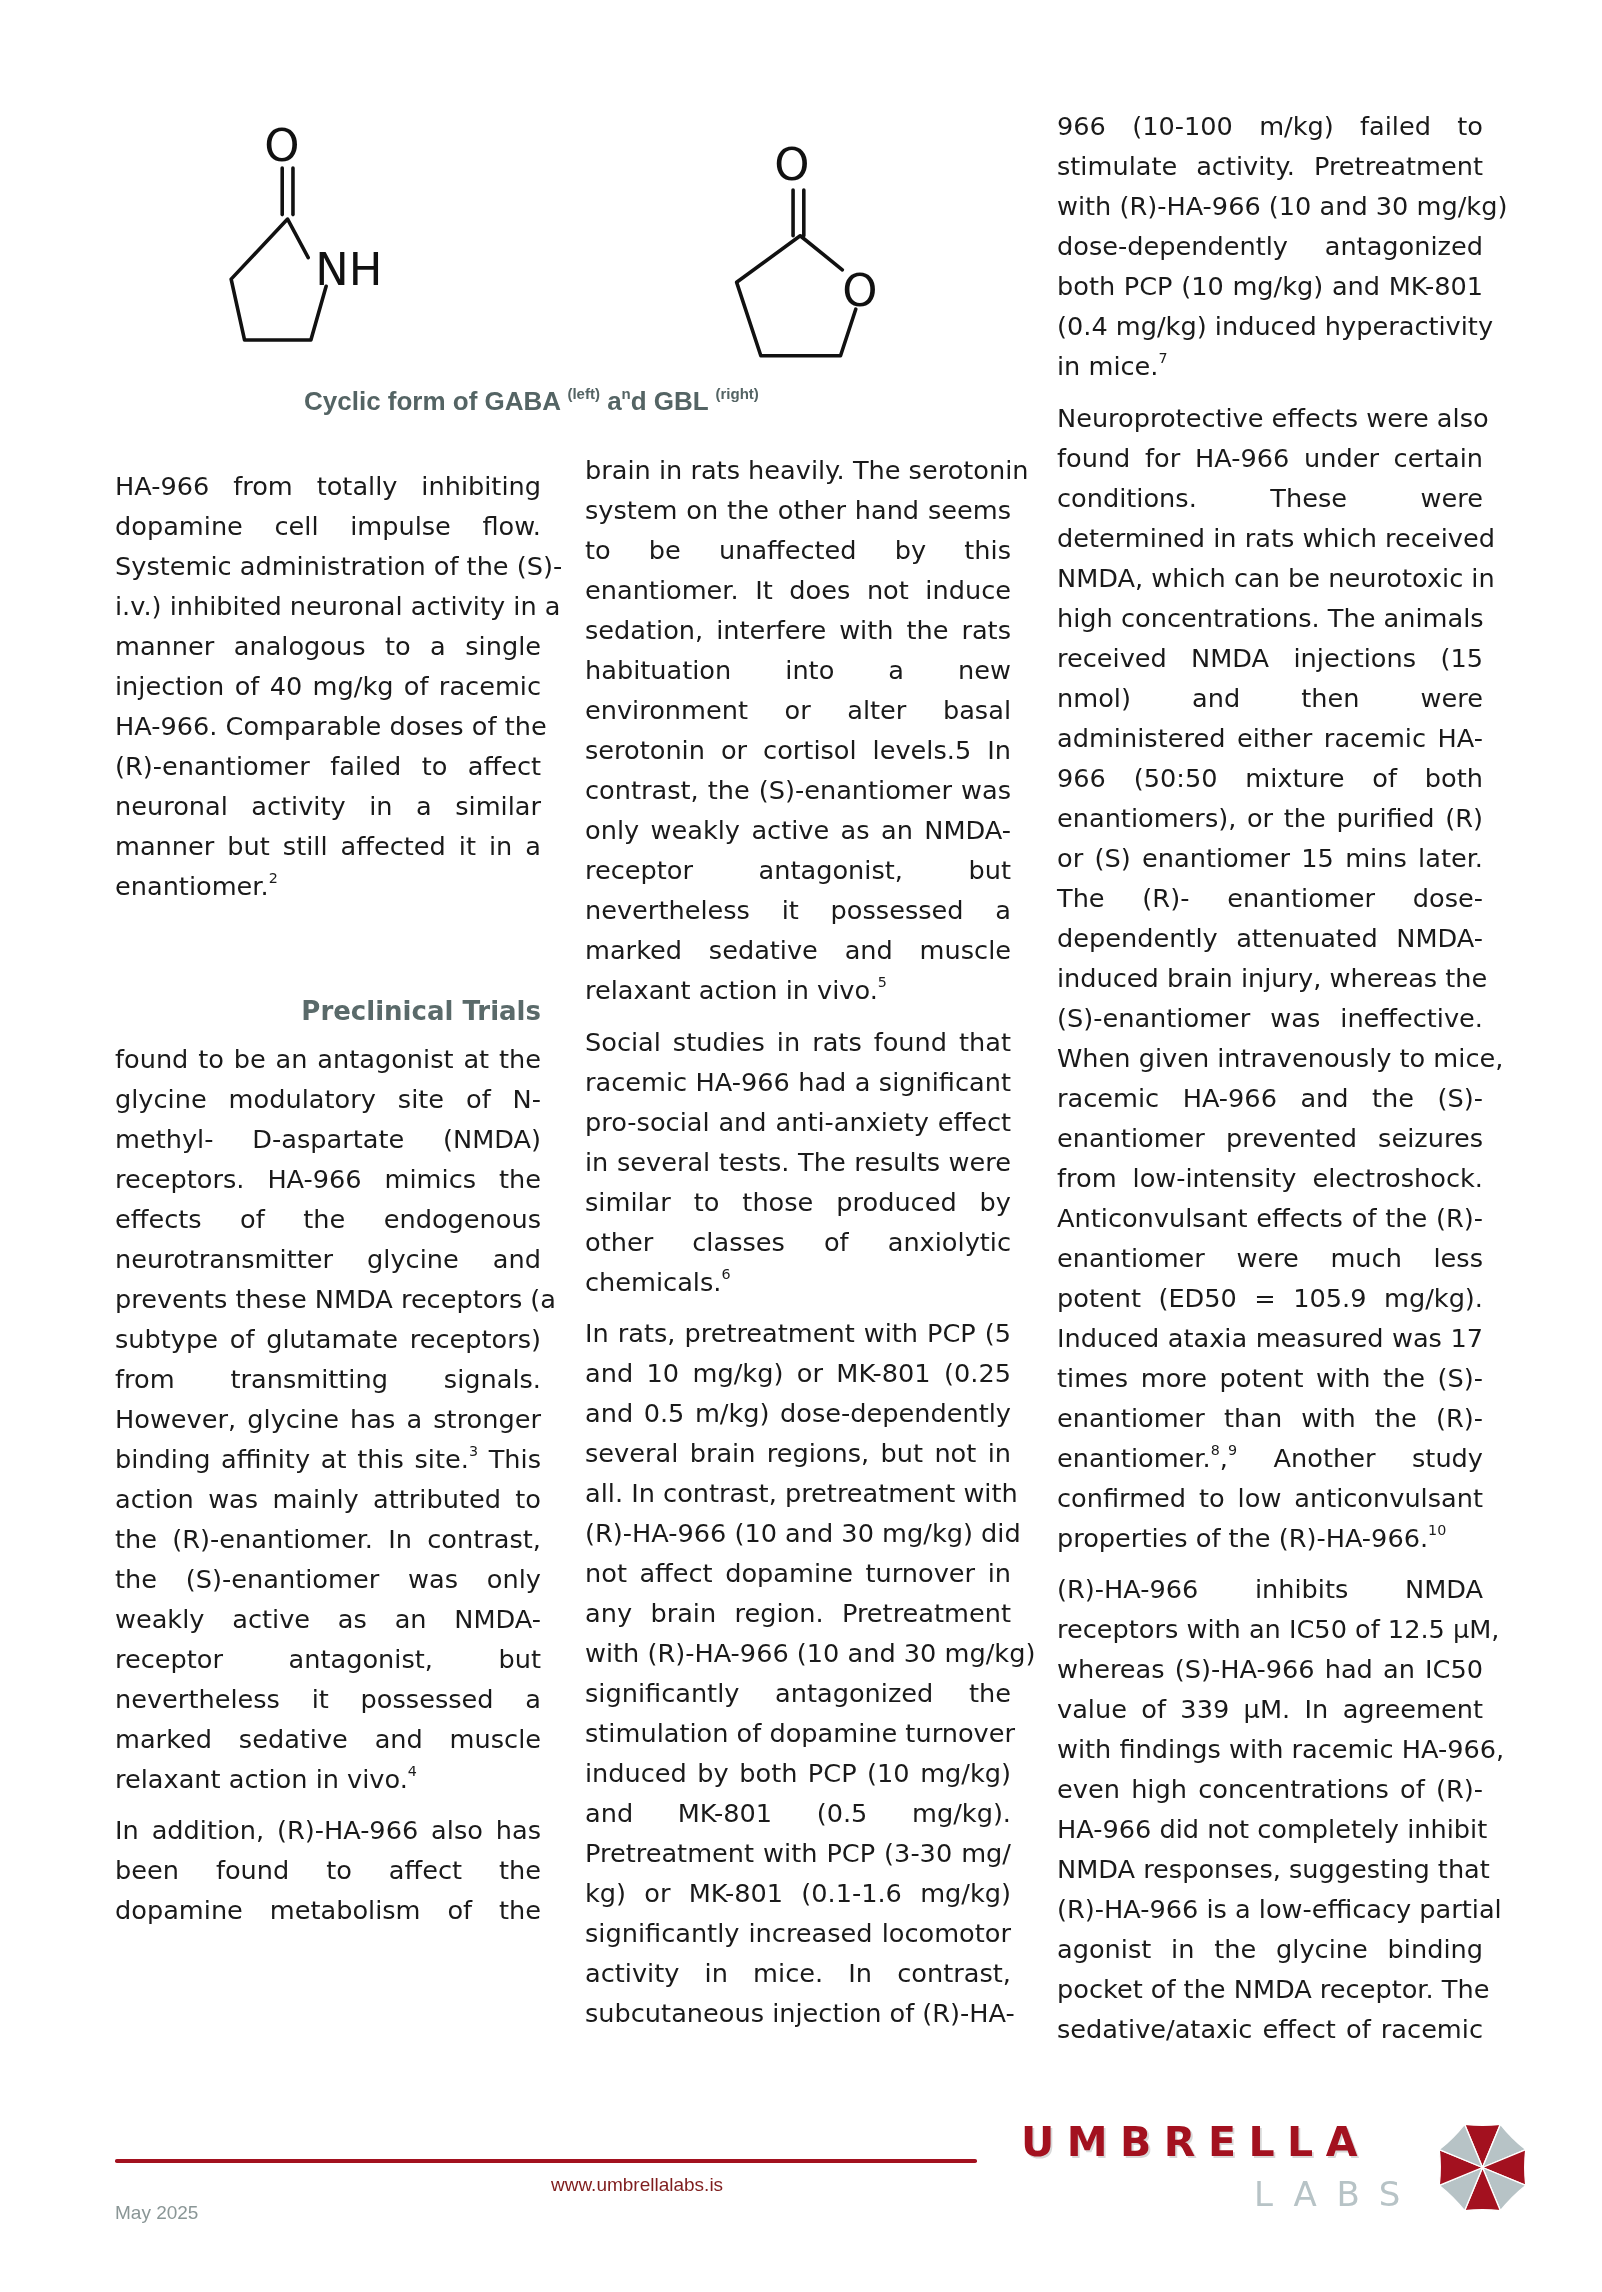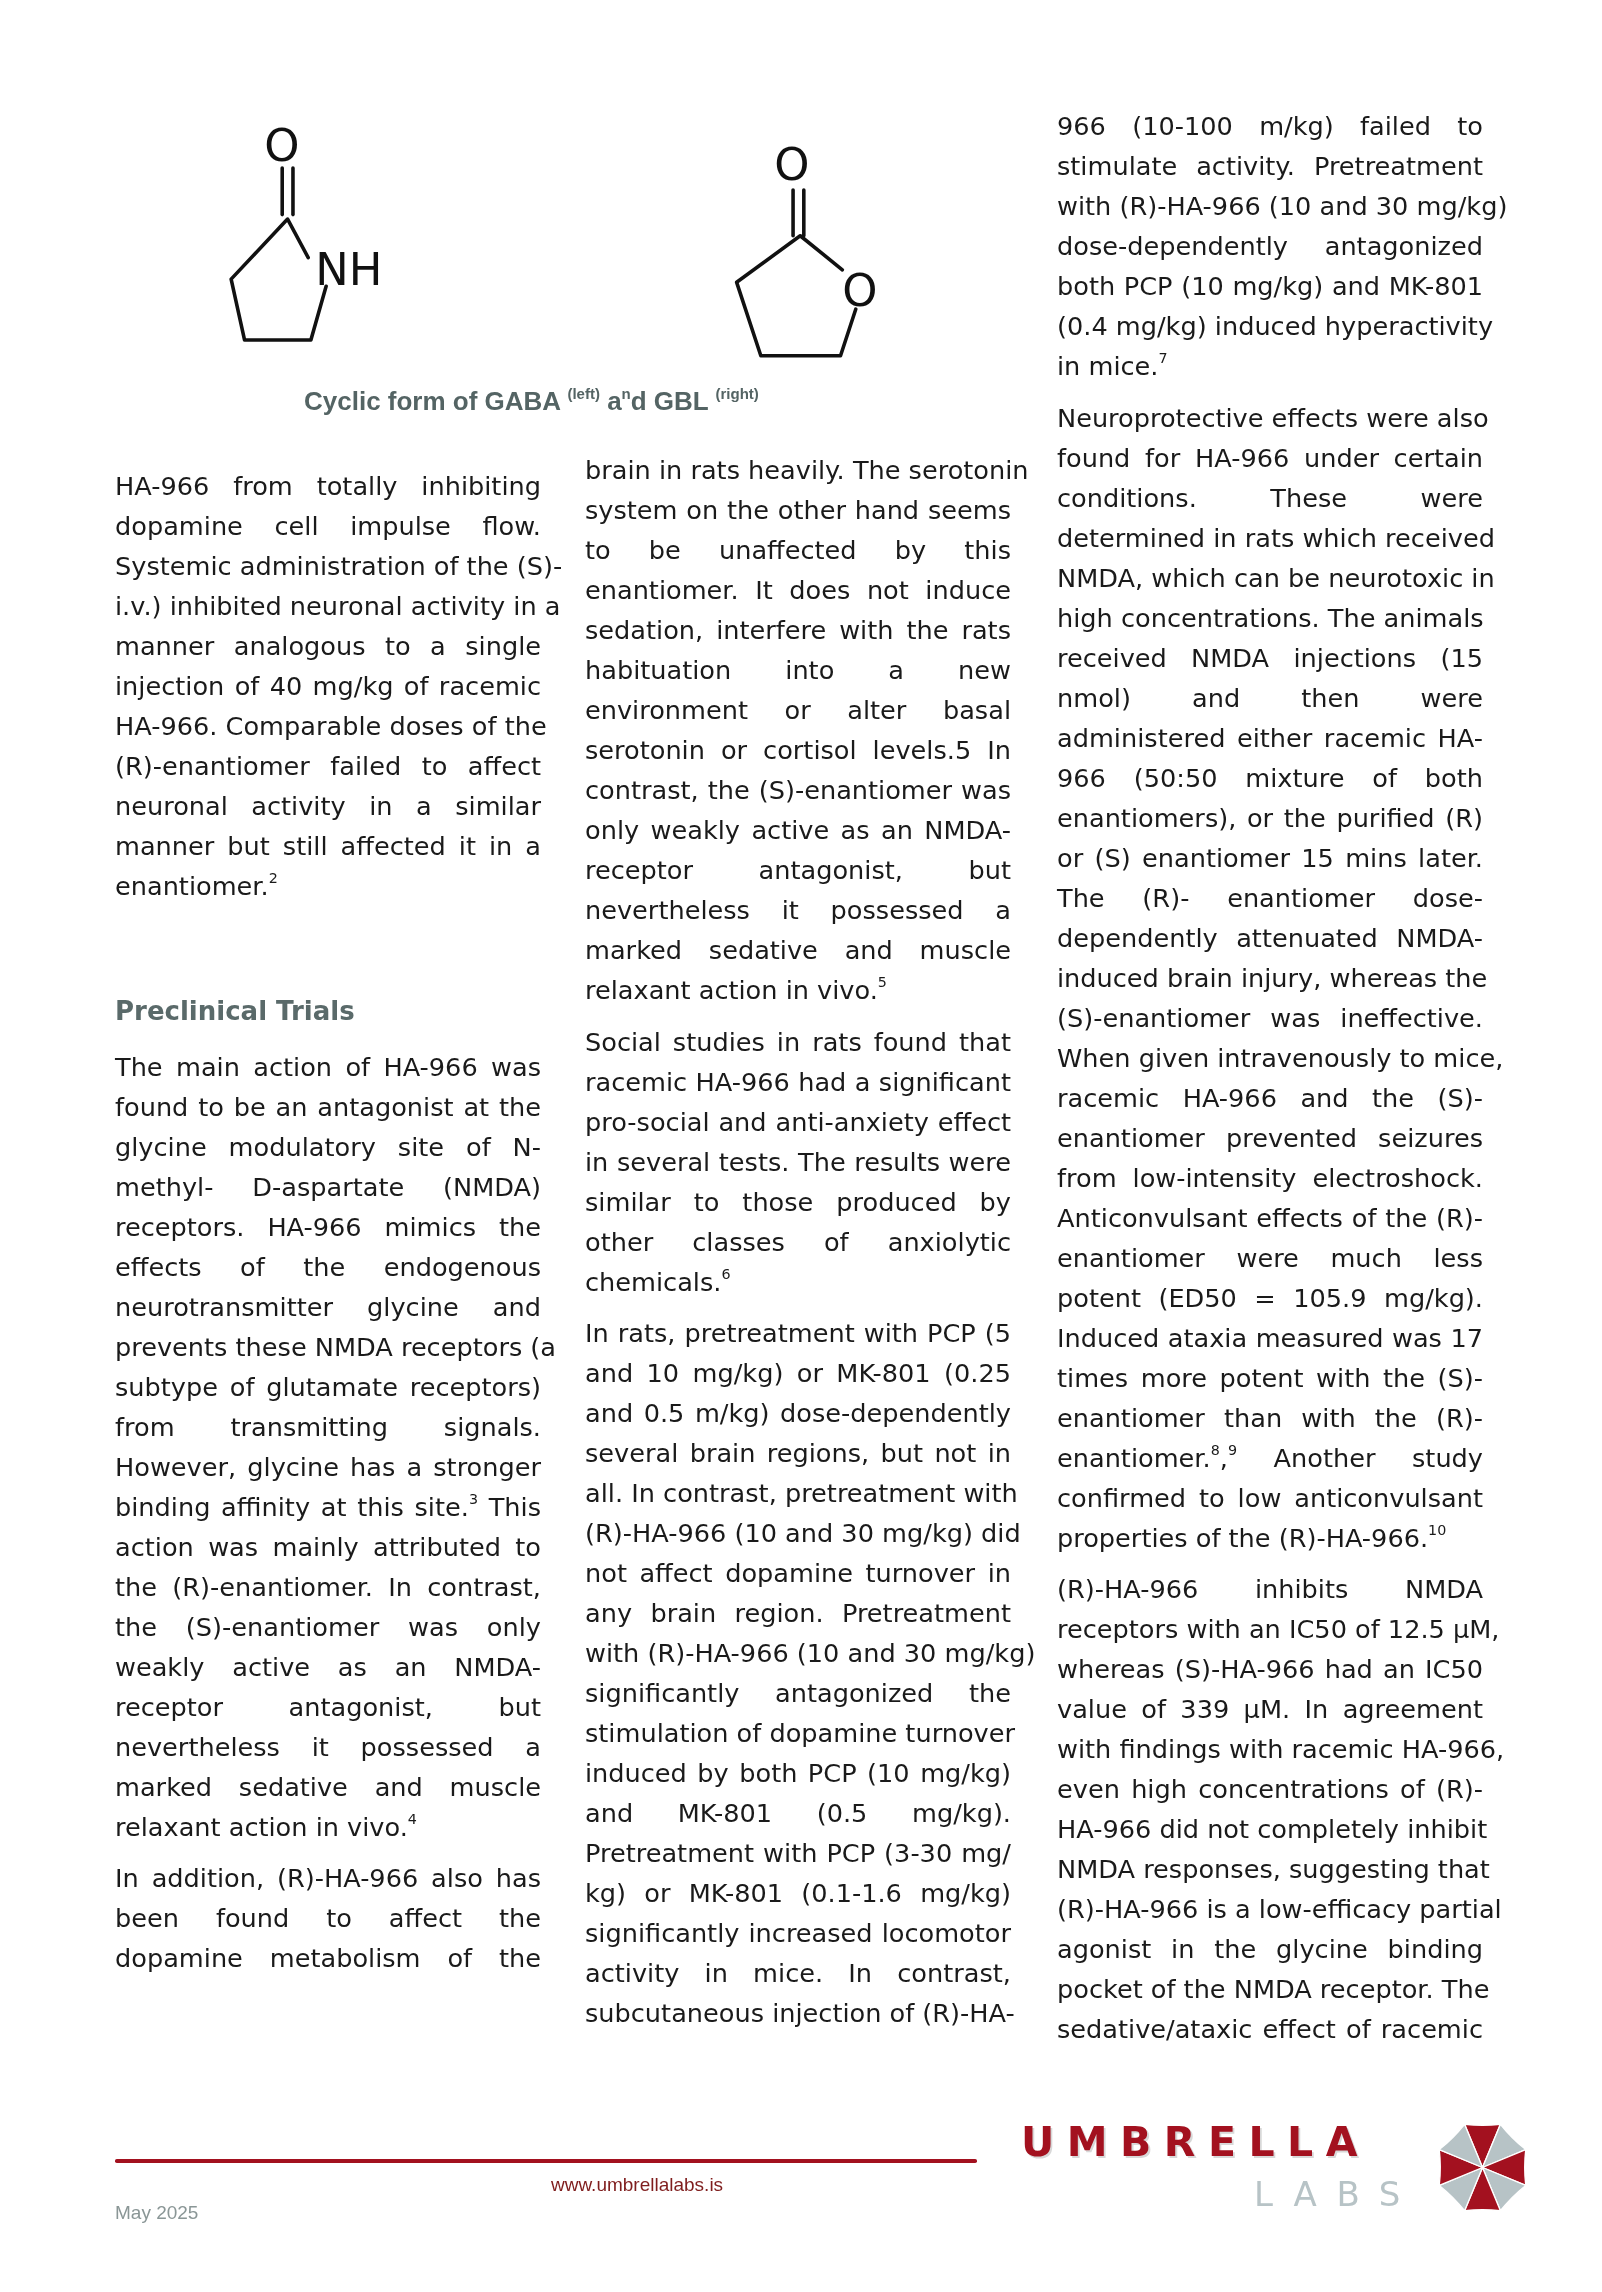--- a/index.html
+++ b/index.html
@@ -25,21 +25,21 @@
   .col2 { left: 585px; top: 450px; }
   .col3 { left: 1057px; top: 106px; }
   .para { margin: 0 0 11.6px 0; }
   .line {
     display: block; text-align: justify; text-align-last: justify;
     white-space: nowrap; height: 40px; overflow: visible;
   }
   .line.last { text-align-last: left; }
   .heading {
     font-weight: bold; color: #5a6a6a; font-size: 26px;
-    margin: 0 0 16px 0; line-height: 40px;
+    margin: 0 0 8px 0; line-height: 40px; text-align: right;
   }
   .spacer { height: 73px; }
   sup.ref { font-size: 14.3px; vertical-align: 12.5px; line-height: 0; }
   .footer-rule {
     position: absolute; left: 115px; top: 2159px; width: 862px; height: 3.6px;
     background: #a3111f; border-radius: 1.8px;
   }
   .footer-date {
     position: absolute; left: 115px; top: 2174px;
     font-family: "Liberation Sans", sans-serif; font-size: 19px; color: #8a9696; margin-top: 28px;
@@ -92,21 +92,20 @@
       <span class="line"><span>injection of 40 mg/kg of racemic</span></span>
       <span class="line"><span>HA-966. Comparable doses of the</span></span>
       <span class="line"><span>(R)-enantiomer failed to affect</span></span>
       <span class="line"><span>neuronal activity in a similar</span></span>
       <span class="line"><span>manner but still affected it in a</span></span>
       <span class="line last"><span>enantiomer.</span><sup class="ref">2</sup></span>
     </div>
   <div class="spacer"></div>
   <div class="heading">Preclinical Trials</div>
   <div class="para">
-      <span class="line"><span>The main action of HA-966 was</span></span>
       <span class="line"><span>found to be an antagonist at the</span></span>
       <span class="line"><span>glycine modulatory site of N-</span></span>
       <span class="line"><span>methyl- D-aspartate (NMDA)</span></span>
       <span class="line"><span>receptors. HA-966 mimics the</span></span>
       <span class="line"><span>effects of the endogenous</span></span>
       <span class="line"><span>neurotransmitter glycine and</span></span>
       <span class="line"><span>prevents these NMDA receptors (a</span></span>
       <span class="line"><span>subtype of glutamate receptors)</span></span>
       <span class="line"><span>from transmitting signals.</span></span>
       <span class="line"><span>However, glycine has a stronger</span></span>

